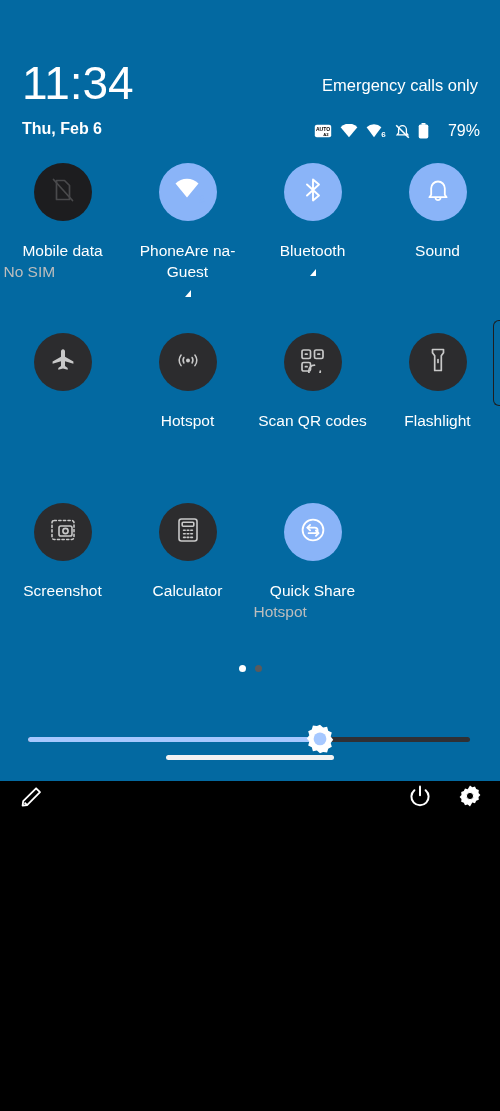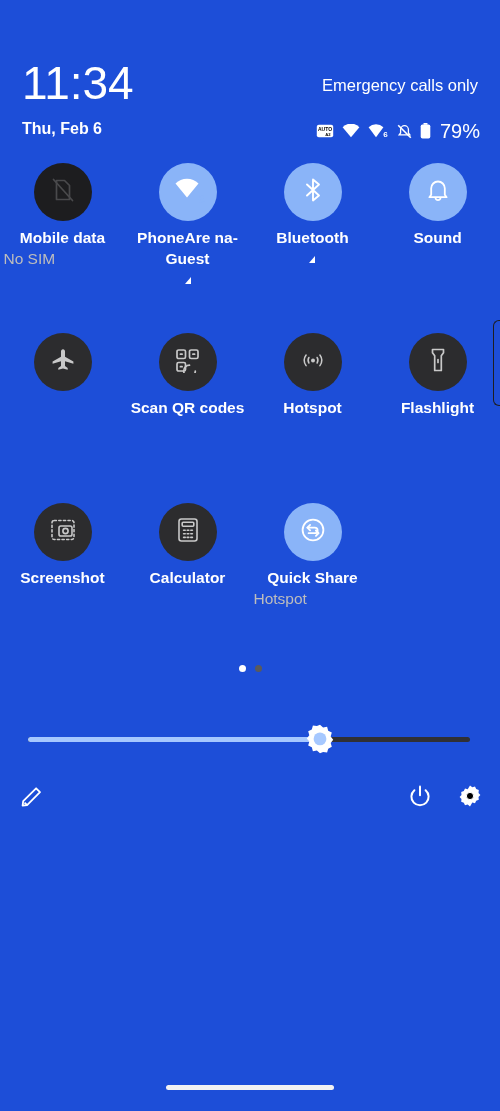--- a/index.html
+++ b/index.html
@@ -4,22 +4,22 @@
 <style>
   * { margin:0; padding:0; box-sizing:border-box; }
   html, body {
     width:500px; height:1111px;
     background:#000;
     font-family:"Liberation Sans", sans-serif;
     overflow:hidden;
   }
   #screen {
     position:relative;
-    width:500px; height:1111px;
-    background:#1d4ed8;
+    width:500px; height:781px;
+    background:#0369a1;
     color:#fff;
   }
 
   
   .header { position:absolute; top:0; left:0; width:500px; height:155px; }
   .clock {
     position:absolute; left:22px; top:57px;
     font-size:46px; font-weight:400; letter-spacing:0px;
     line-height:52px; color:#fff;
   }
@@ -29,21 +29,21 @@
   }
   .date {
     position:absolute; left:22px; top:120px;
     font-size:16px; color:#fff; font-weight:700;
   }
   .status-icons {
     position:absolute; right:20px; top:121px;
     display:flex; align-items:center; gap:8px; height:20px;
   }
   .status-icons svg { display:block; }
-  .batt-pct { font-size:20px; color:#fff; margin-left:1px; }
+  .batt-pct { font-size:16px; color:#fff; margin-left:11px; }
 
   
   .tiles {
     position:absolute; left:0; top:158px;
     width:500px; height:490px;
   }
   .tile-row {
     position:relative;
     display:flex; width:500px; height:170px;
   }
@@ -59,22 +59,22 @@
     margin-top:5px;
   }
   .tile-circle.off  { background:#2c2c2e; }
   .tile-circle.dim  { background:#1d1d1f; }
   .tile-circle.on   { background:#8ab4f8; }
   .tile-circle.off svg, .tile-circle.dim svg { stroke:#c9c9c9; fill:none; }
   .tile-circle.dim svg { stroke:#4a4a4c; }
   .tile-circle.on svg { stroke:#fff; fill:none; }
 
   .tile-label {
-    margin-top:6px;
-    font-size:15.5px; font-weight:700; color:#fff;
+    margin-top:19px;
+    font-size:15.5px; font-weight:400; color:#fff;
     line-height:21px; text-align:center;
     width:118px; white-space:normal;
   }
   .tile-sub {
     font-size:15.5px; font-weight:400; color:#bdbdbd;
     line-height:22px; text-align:left; width:118px;
   }
   .label-row { display:inline-flex; align-items:center; justify-content:center; gap:5px;flex-direction:column; }
   .caret {
     width:0; height:0; display:inline-block;
@@ -263,52 +263,52 @@
 
     <div class="tile-row">
       <div class="tile">
         <div class="tile-circle off">
           <span>
             <svg width="26" height="26" viewBox="0 0 26 26">
               <path d="M13 2.2 c1.3 0 2 1.1 2 2.4 v5.1 l8.4 4.9 v2.2 l-8.4 -2.5 v4.7 l2.7 2 v1.8 L13 21.6 l-4.7 1.2 v-1.8 l2.7 -2 v-4.7 l-8.4 2.5 v-2.2 l8.4 -4.9 V4.6 c0 -1.3 0.7 -2.4 2 -2.4 Z" fill="#c9c9c9" stroke="none"></path>
             </svg>
           </span>
         </div>
+      </div>
+
+      <div class="tile">
+        <div class="tile-circle off">
+          <span>
+            <svg width="26" height="26" viewBox="0 0 26 26" stroke-width="1.5" stroke-linecap="round">
+              <circle cx="13" cy="13.6" r="2" fill="#c9c9c9" stroke="none"></circle>
+              <path d="M8.9 16 a5.2 5.2 0 0 1 0 -5.5"></path>
+              <path d="M17.1 16 a5.2 5.2 0 0 0 0 -5.5"></path>
+              <path d="M6.1 18.6 a8.9 8.9 0 0 1 0 -10.6"></path>
+              <path d="M19.9 18.6 a8.9 8.9 0 0 0 0 -10.6"></path>
+            </svg>
+          </span>
+        </div>
+        <div class="tile-label">Hotspot</div>
       </div>
 
       <div class="tile">
         <div class="tile-circle off">
           <span>
             <svg width="25" height="25" viewBox="0 0 25 25" stroke-width="1.7" stroke-linecap="round">
               <rect x="2" y="2" width="8.5" height="8.5" rx="1.6"></rect>
               <rect x="14.5" y="2" width="8.5" height="8.5" rx="1.6"></rect>
               <rect x="2" y="14.5" width="8.5" height="8.5" rx="1.6"></rect>
               <path d="M14.5 17.2 a5.8 5.8 0 1 0 5.8 5.8"></path>
               <line x1="5.4" y1="6.2" x2="7.1" y2="6.2"></line>
               <line x1="17.9" y1="6.2" x2="19.6" y2="6.2"></line>
               <line x1="5.4" y1="18.7" x2="7.1" y2="18.7"></line>
             </svg>
           </span>
         </div>
         <div class="tile-label">Scan QR codes</div>
-      </div>
-
-      <div class="tile">
-        <div class="tile-circle off">
-          <span>
-            <svg width="26" height="26" viewBox="0 0 26 26" stroke-width="1.5" stroke-linecap="round">
-              <circle cx="13" cy="13.6" r="2" fill="#c9c9c9" stroke="none"></circle>
-              <path d="M8.9 16 a5.2 5.2 0 0 1 0 -5.5"></path>
-              <path d="M17.1 16 a5.2 5.2 0 0 0 0 -5.5"></path>
-              <path d="M6.1 18.6 a8.9 8.9 0 0 1 0 -10.6"></path>
-              <path d="M19.9 18.6 a8.9 8.9 0 0 0 0 -10.6"></path>
-            </svg>
-          </span>
-        </div>
-        <div class="tile-label">Hotspot</div>
       </div>
 
       <div class="tile">
         <div class="tile-circle off">
           <span>
             <svg width="24" height="26" viewBox="0 0 24 26" stroke-width="1.7" stroke-linejoin="round">
               <path d="M6.5 2.5 h11 v3.2 l-2.2 3 v14.8 h-6.6 V8.7 l-2.2 -3 Z"></path>
               <line x1="12" y1="12.5" x2="12" y2="15.5" stroke-linecap="round"></line>
             </svg>
           </span>

